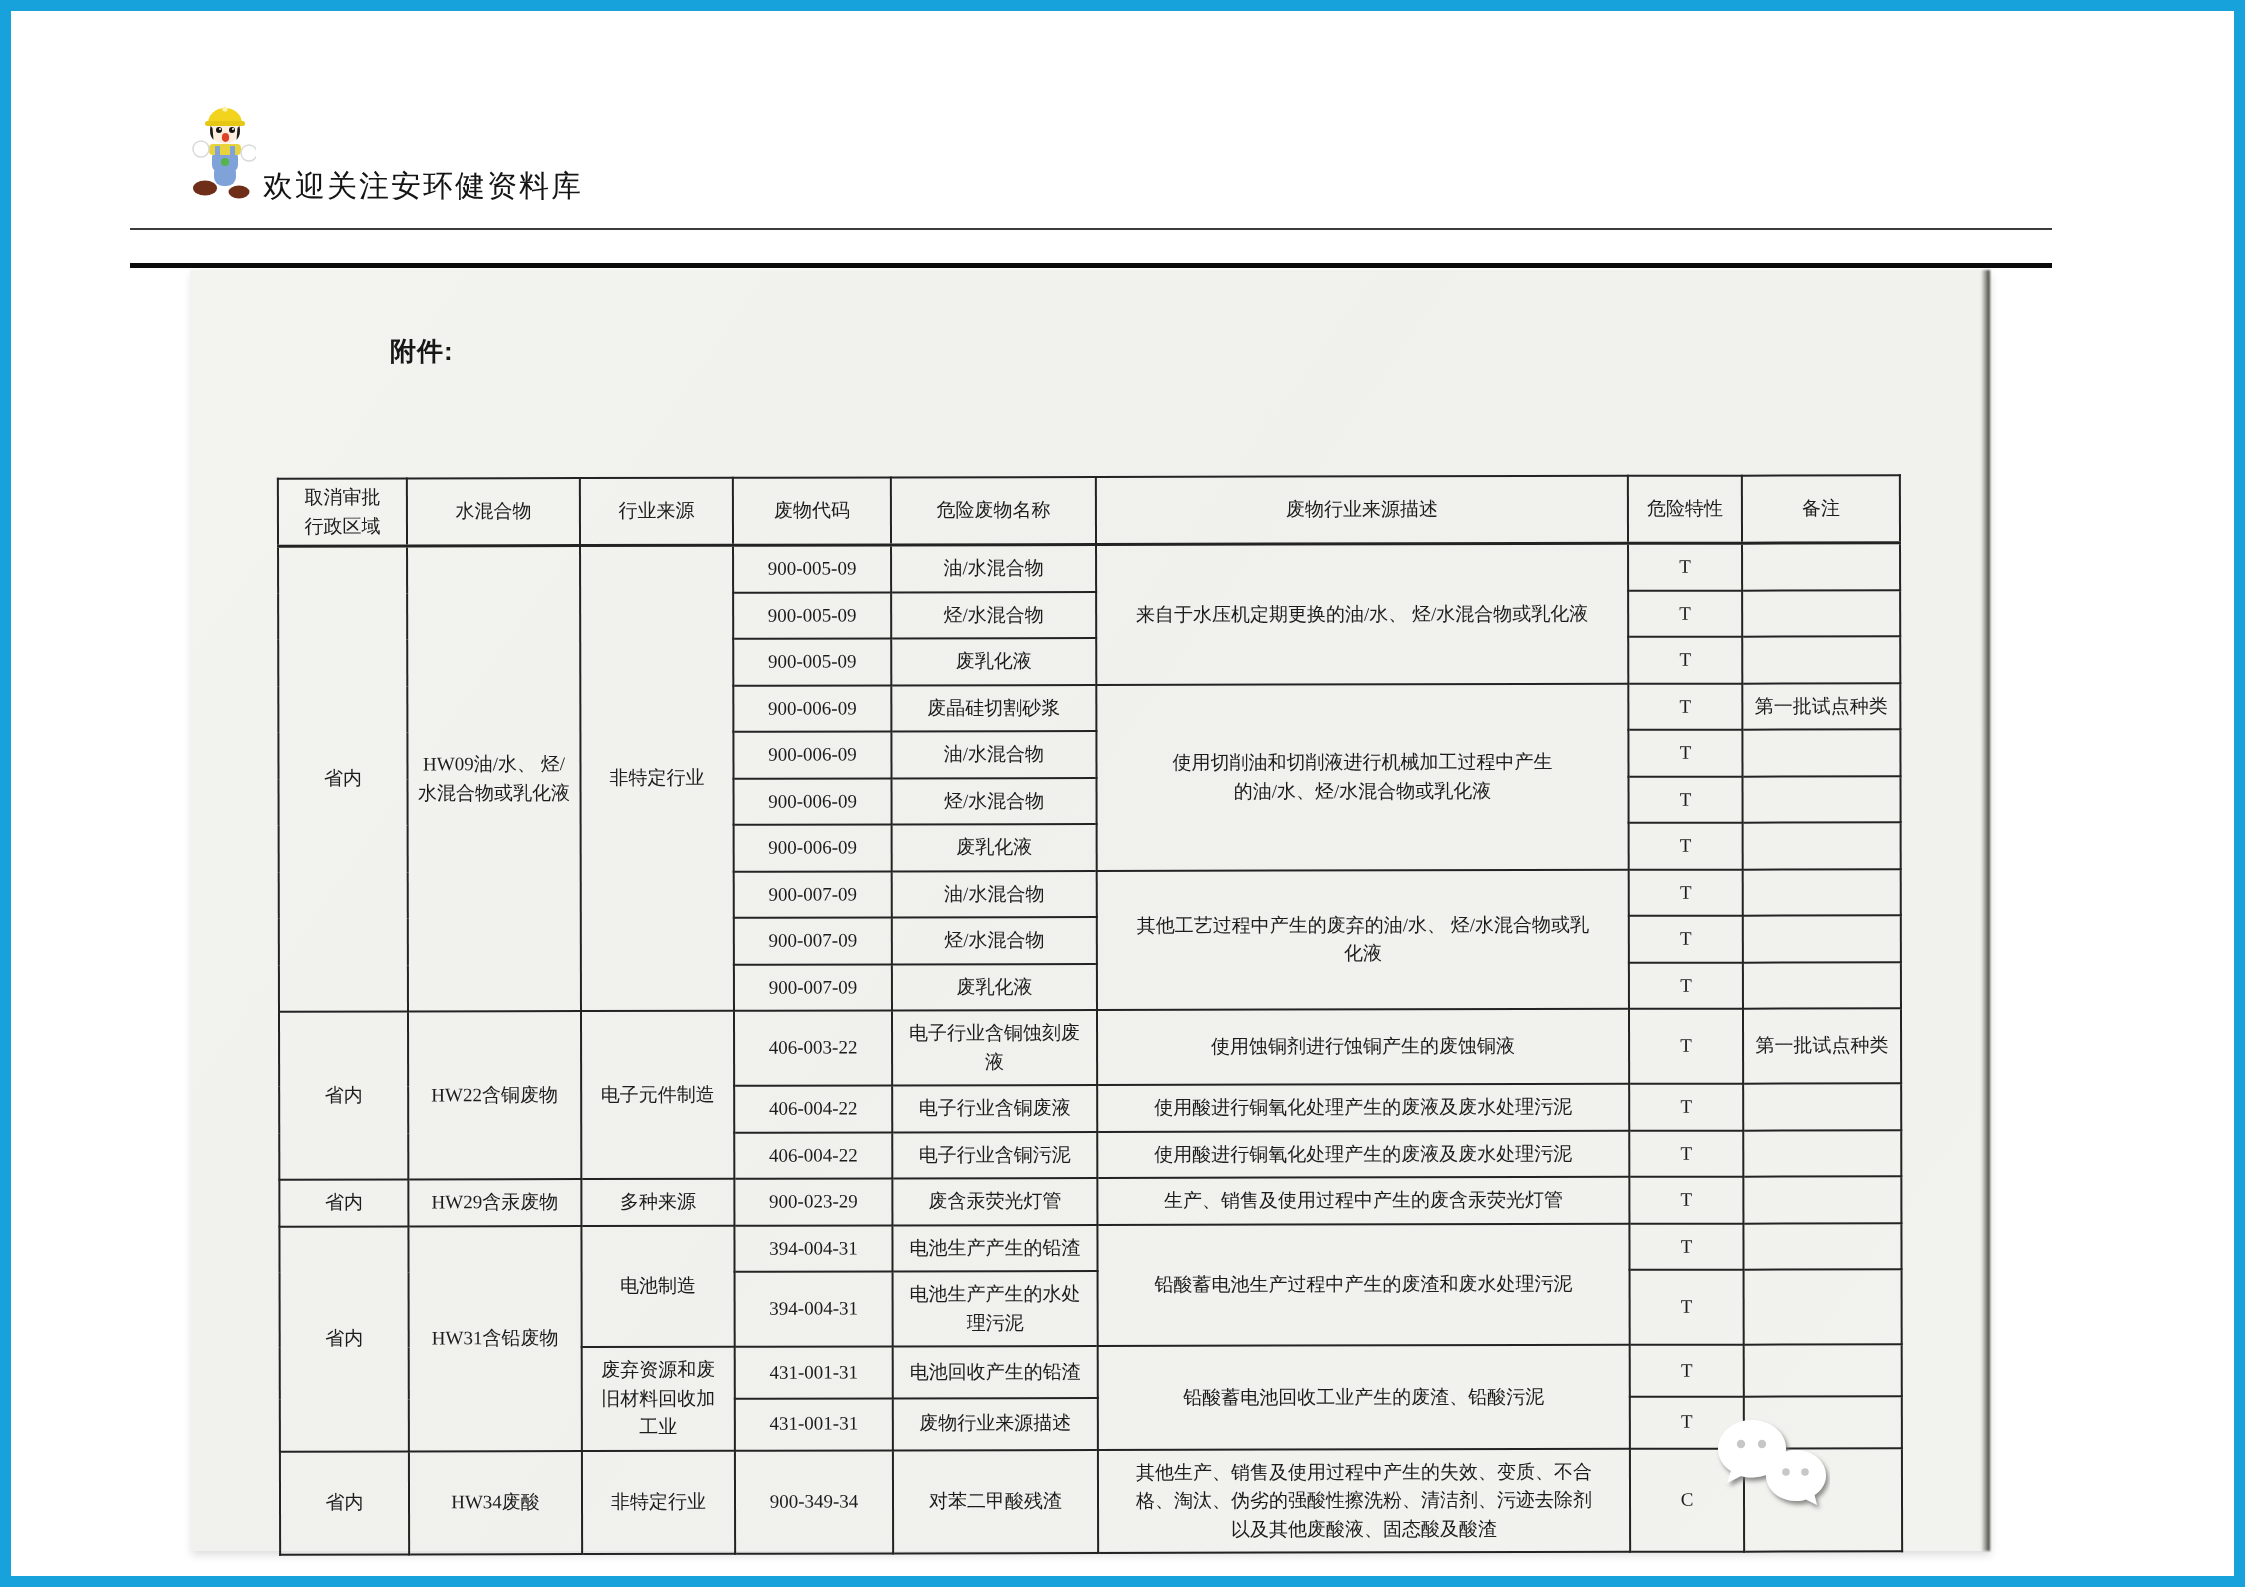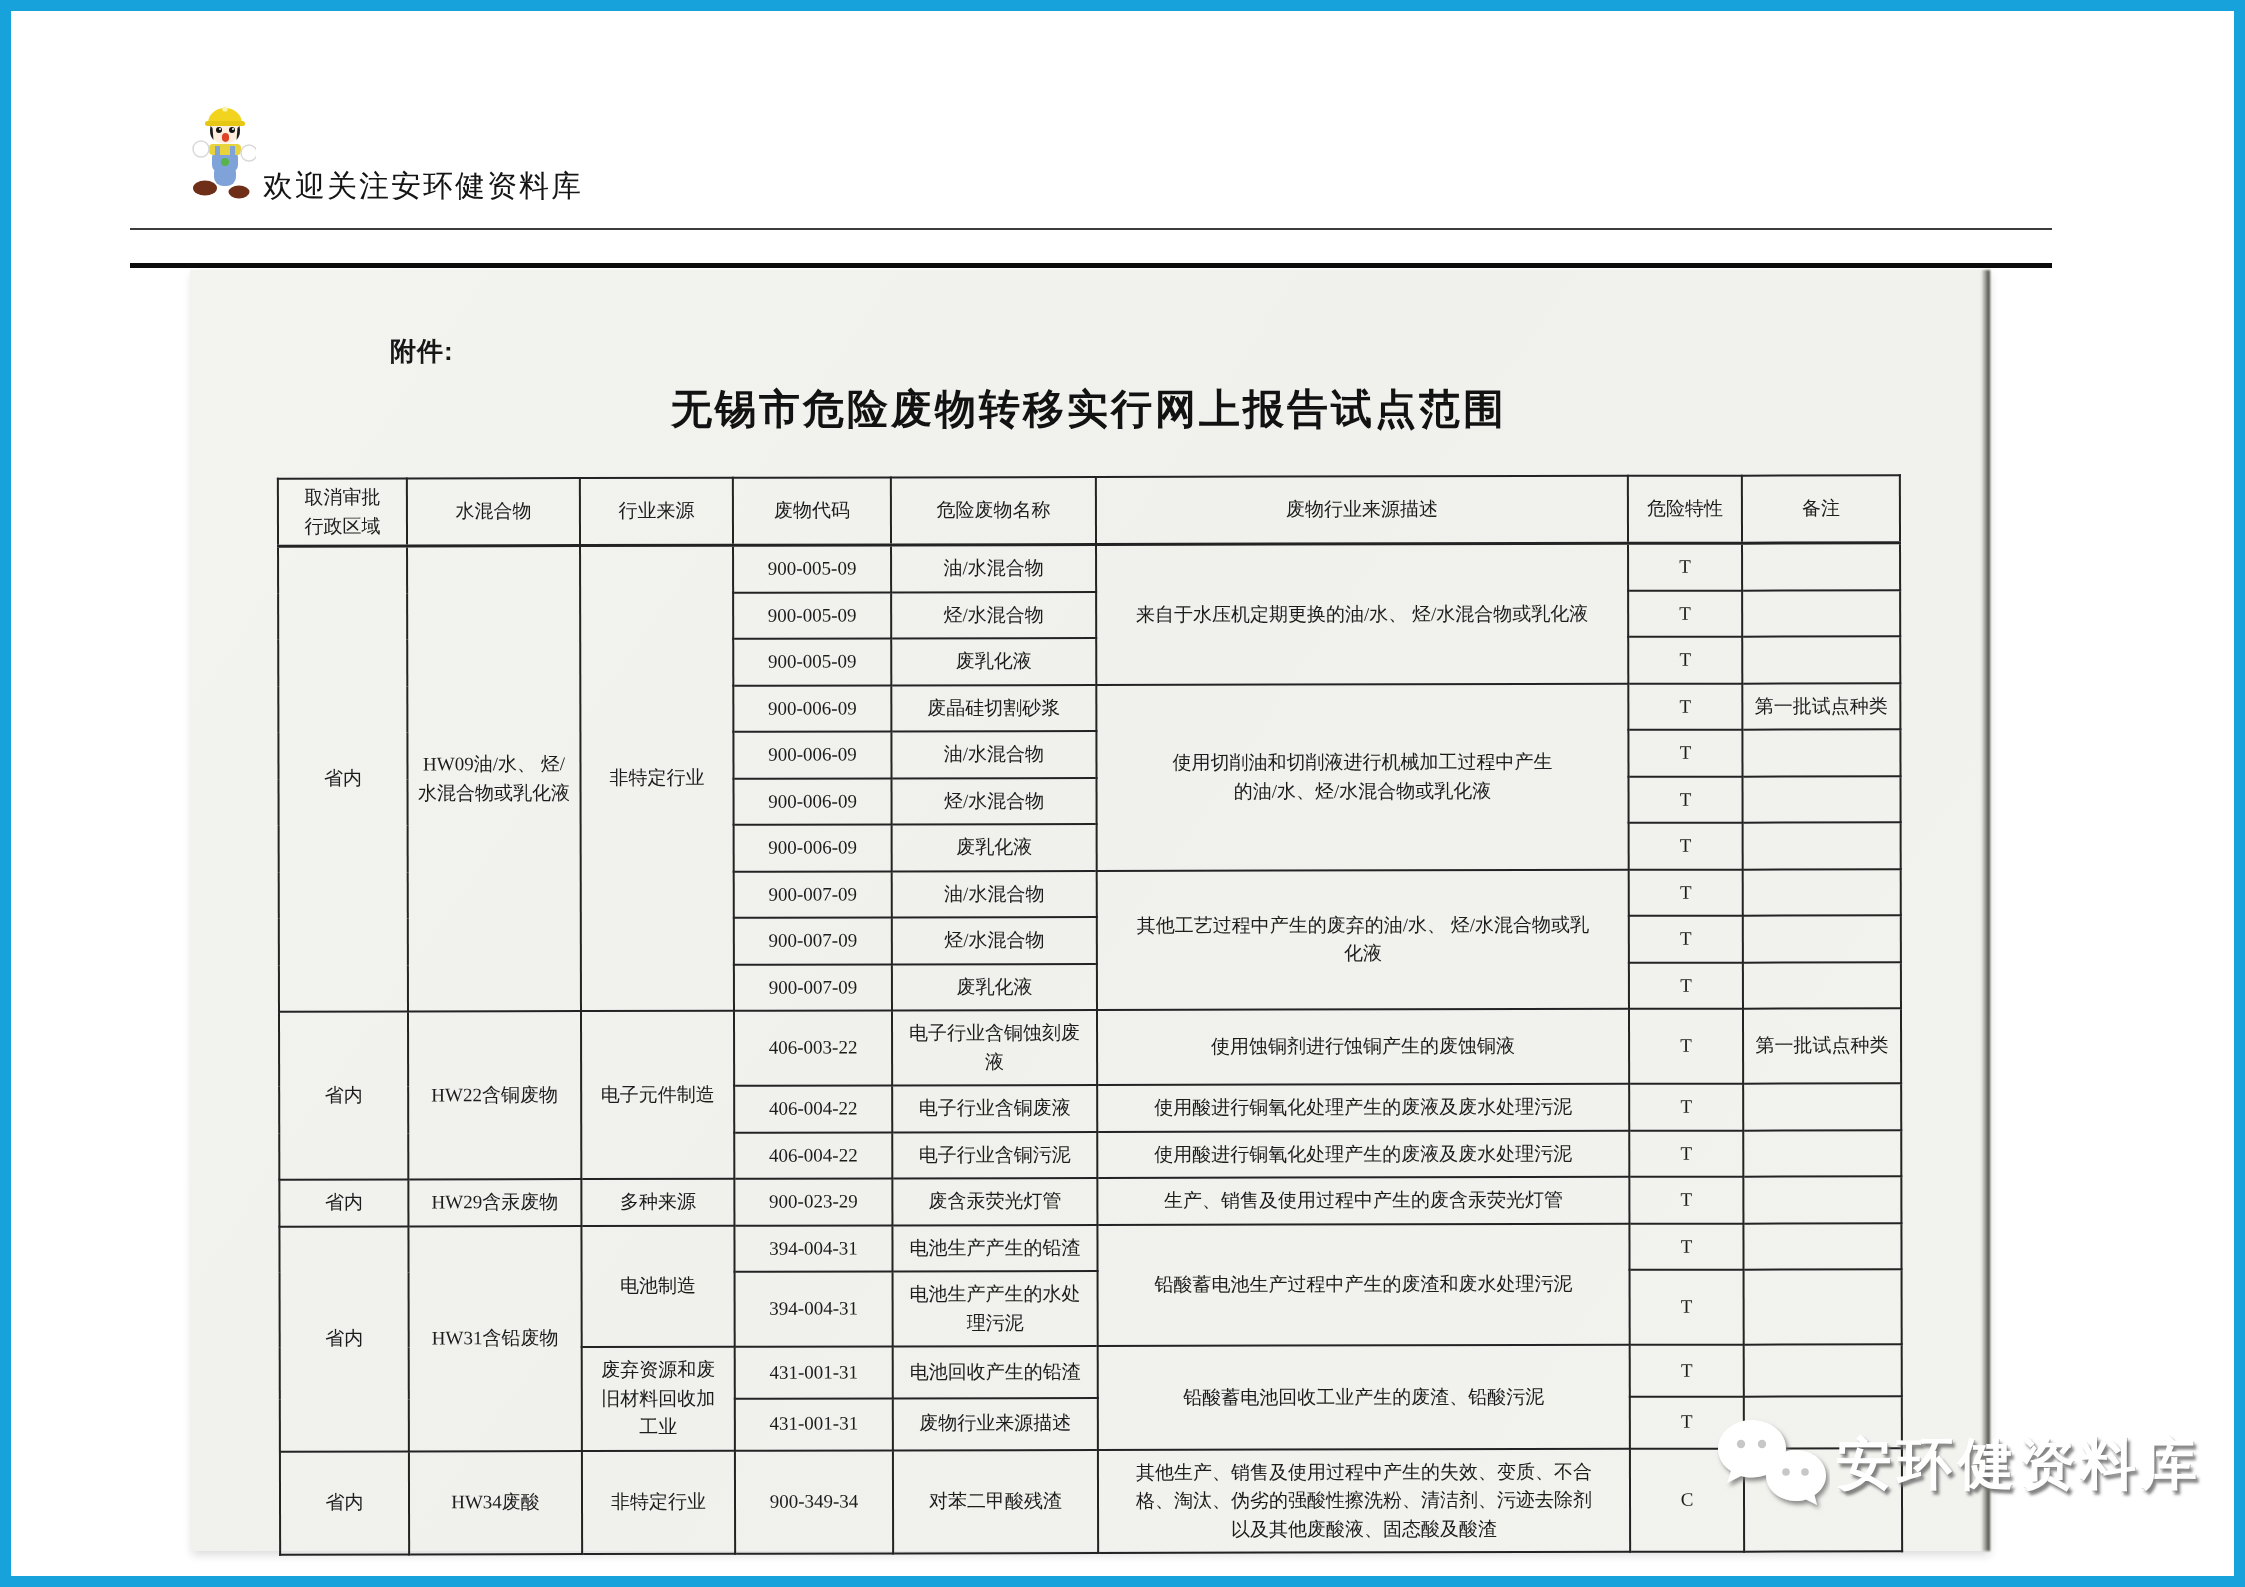--- a/index.html
+++ b/index.html
@@ -110,21 +110,20 @@
     <ellipse cx="33.5" cy="35.5" rx="3.6" ry="4.4" fill="#df4327"></ellipse>
   </svg>
 </div>
 <div class="banner-text">欢迎关注安环健资料库</div>
 <div class="rule-thin"></div>
 <div class="rule-thick"></div>
 
 <div class="scan">
   <div class="scan-edge"></div>
   <div class="attachment">附件:</div>
-  <h1 class="doc-title">无锡市危险废物转移实行网上报告试点范围</h1>
 
   <table class="waste">
     <colgroup>
       <col class="c1">
         <col class="c2">
         <col class="c3">
         <col class="c4">
       <col class="c5">
         <col class="c6">
         <col class="c7">
@@ -305,14 +304,13 @@
     </defs>
     <g filter="url(#ws)">
       <path d="M40 6 C21 6 6 19 6 35 c0 9 5 17 13 22 l-4 12 14 -7 c4 1 7 1.5 11 1.5 19 0 34 -13 34 -29 C74 19 59 6 40 6 z" fill="#ffffff"></path>
       <circle cx="29" cy="30" r="4.2" fill="#c7c7c7"></circle>
       <circle cx="50" cy="30" r="4.2" fill="#c7c7c7"></circle>
       <path d="M84 36 c-17 0 -30 11.5 -30 25.5 0 14 13 25.5 30 25.5 3.5 0 7 -0.5 10 -1.5 l11 5.5 -2.5 -10 c7 -4.5 11.5 -11.5 11.5 -19.5 0 -14 -13 -25.5 -30 -25.5 z" fill="#ffffff"></path>
       <circle cx="74" cy="58" r="3.8" fill="#c7c7c7"></circle>
       <circle cx="93" cy="58" r="3.8" fill="#c7c7c7"></circle>
     </g>
   </svg>
-  <span class="watermark-text">安环健资料库</span>
 </div>
 
 </body></html>

